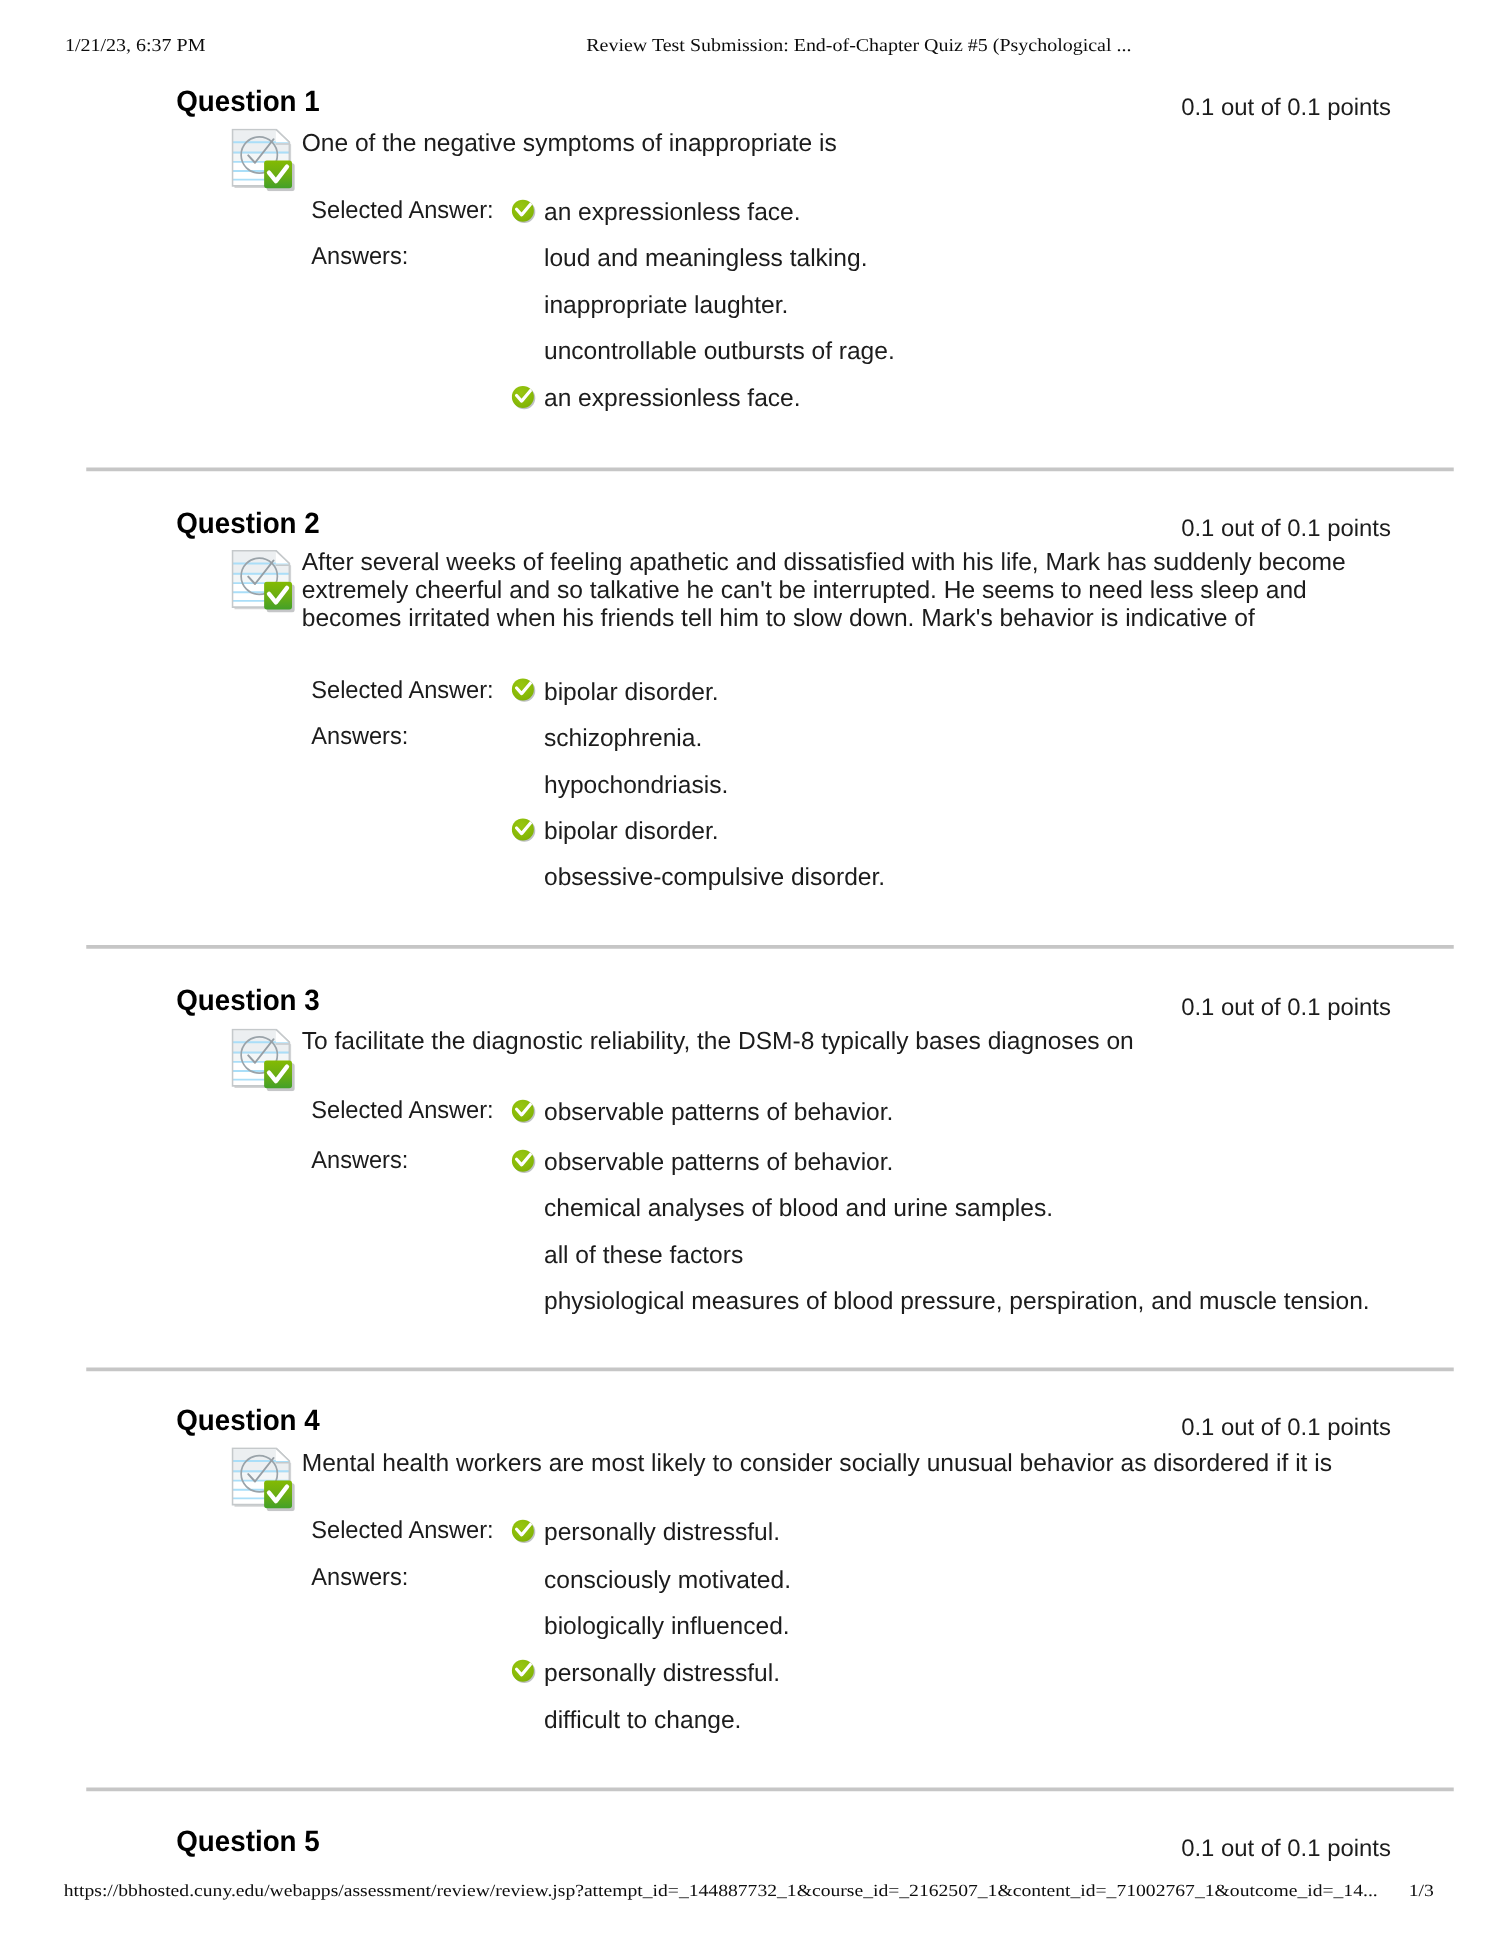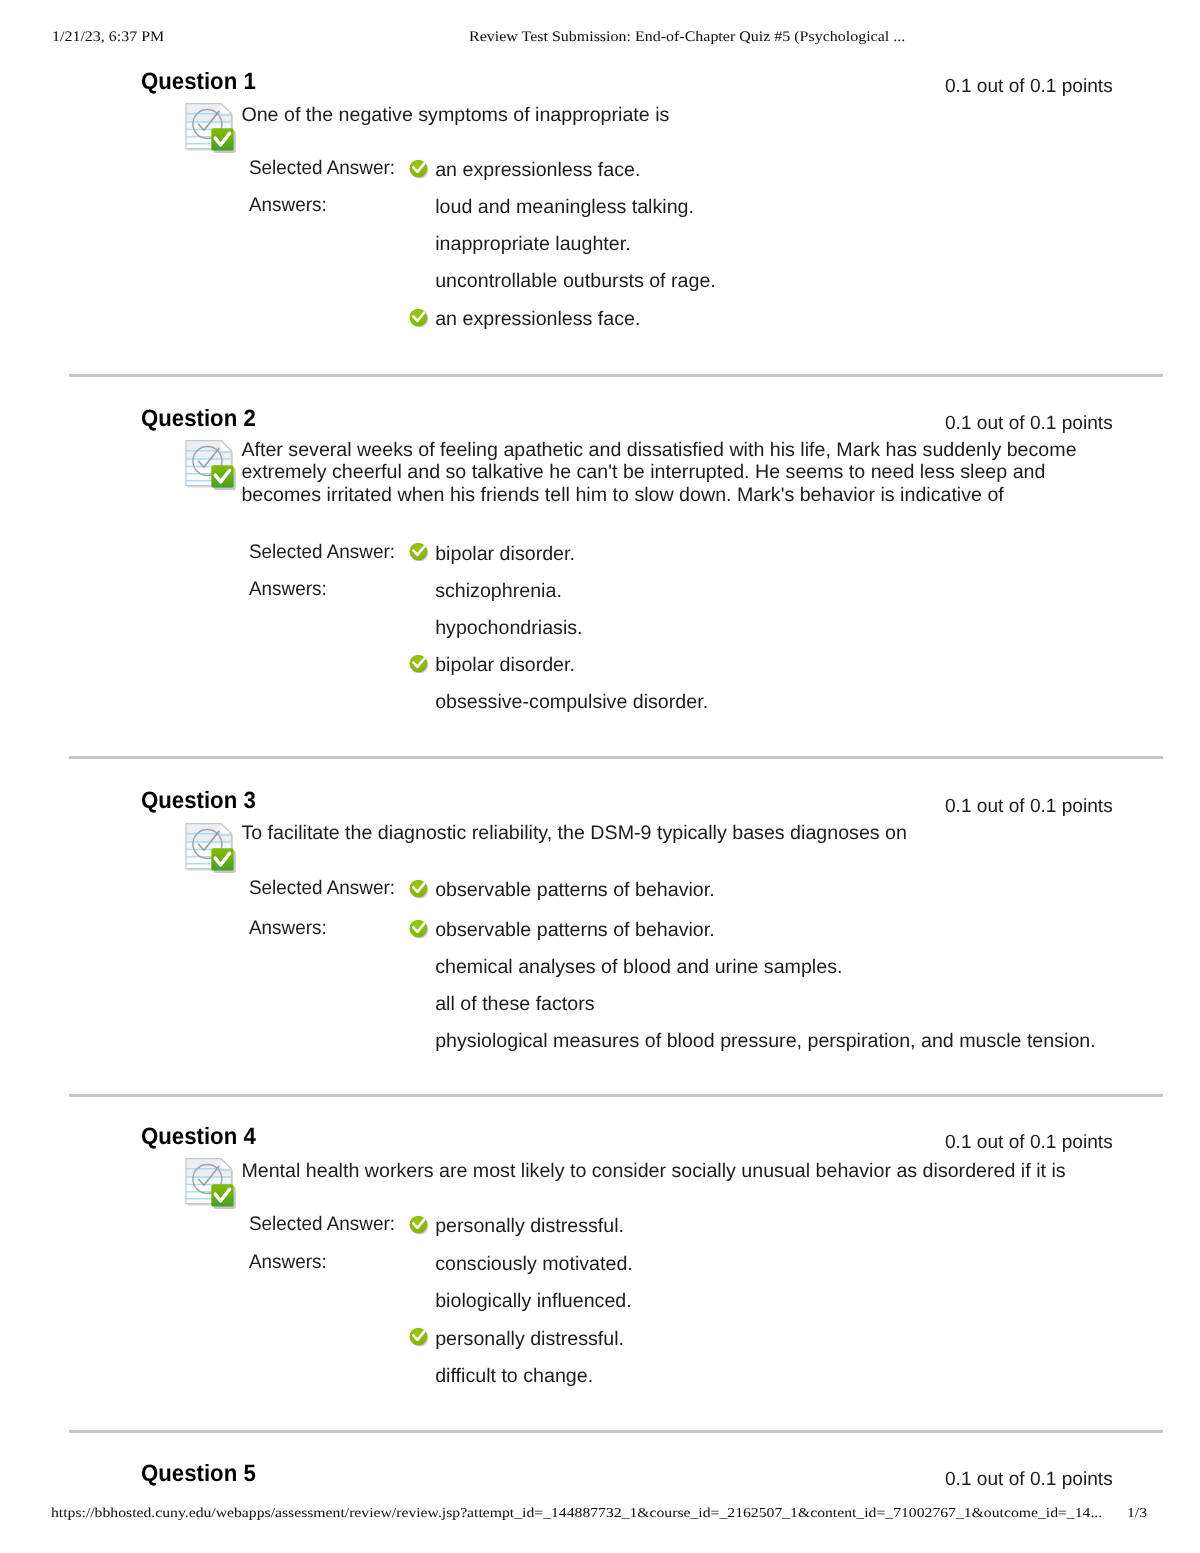--- a/index.html
+++ b/index.html
@@ -268,21 +268,21 @@
               <linearGradient id="bg1" x1="0" y1="0" x2="0" y2="1">
     <stop offset="0" stop-color="#83ba03"></stop>
                 <stop offset="0.5" stop-color="#6bae12"></stop>
                 <stop offset="1" stop-color="#43a028"></stop>
   </linearGradient>
             </defs>
   <rect x="2.4" y="2.6" width="22.3" height="22.3" rx="2.2" fill="#8b8e91" opacity="0.5"></rect>
   <rect x="0.3" y="0.3" width="22.3" height="22.3" rx="2.2" fill="url(#bg1)"></rect>
   <path d="M4.2 10.1 L9.7 16.9 L18.6 5.3" fill="none" stroke="#ffffff" stroke-width="3.5" stroke-linecap="round" stroke-linejoin="round"></path>
 </svg></span></div>
-      <div class="q-body" style="top:822.22px;width:905px">To facilitate the diagnostic reliability, the DSM-9 typically bases diagnoses on</div>
+      <div class="q-body" style="top:822.22px;width:905px">To facilitate the diagnostic reliability, the DSM-8 typically bases diagnoses on</div>
       <div class="ans-row" style="top:896.7px">
         <span class="ans-label" style="top:-9px">Selected Answer:</span>
         <span class="ans-check" style="top:-18.2px"><svg viewBox="0 0 21 21" width="21" height="21">
   <defs>
     <radialGradient id="cg1" cx="0.42" cy="0.32" r="0.8">
       <stop offset="0" stop-color="#98c612"></stop>
                 <stop offset="0.5" stop-color="#8cbd09"></stop>
                 <stop offset="1" stop-color="#7cae06"></stop>
     </radialGradient>
     <clipPath id="cgclip">

